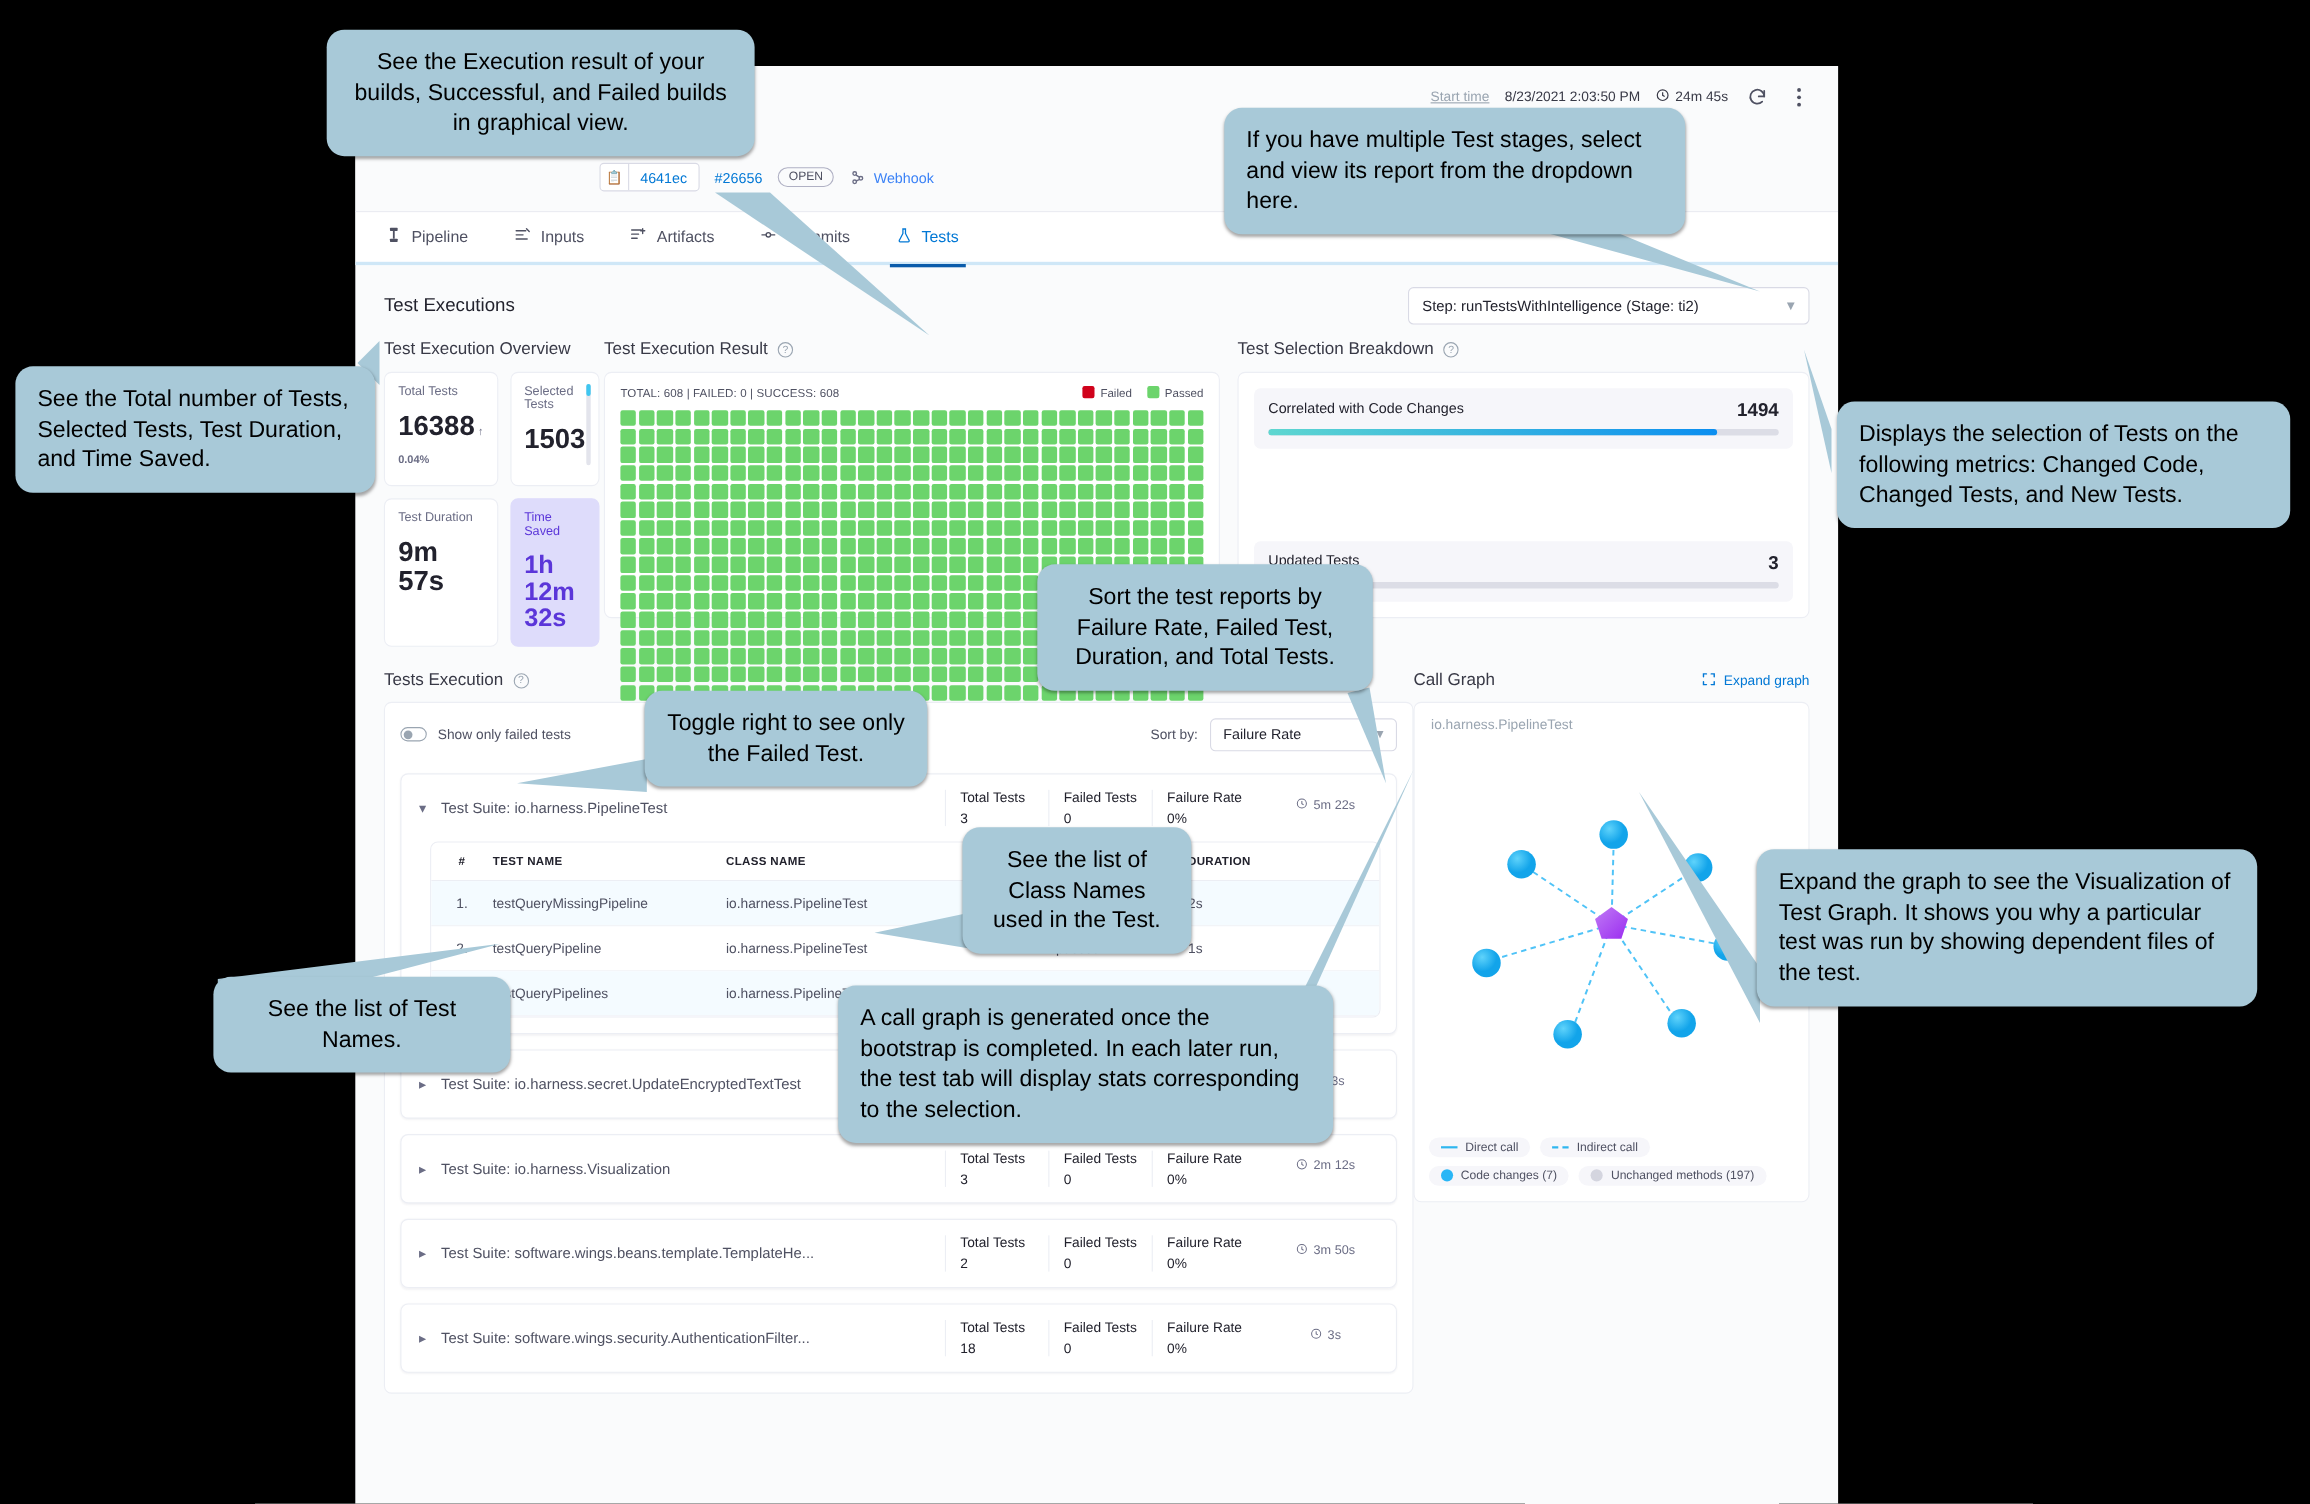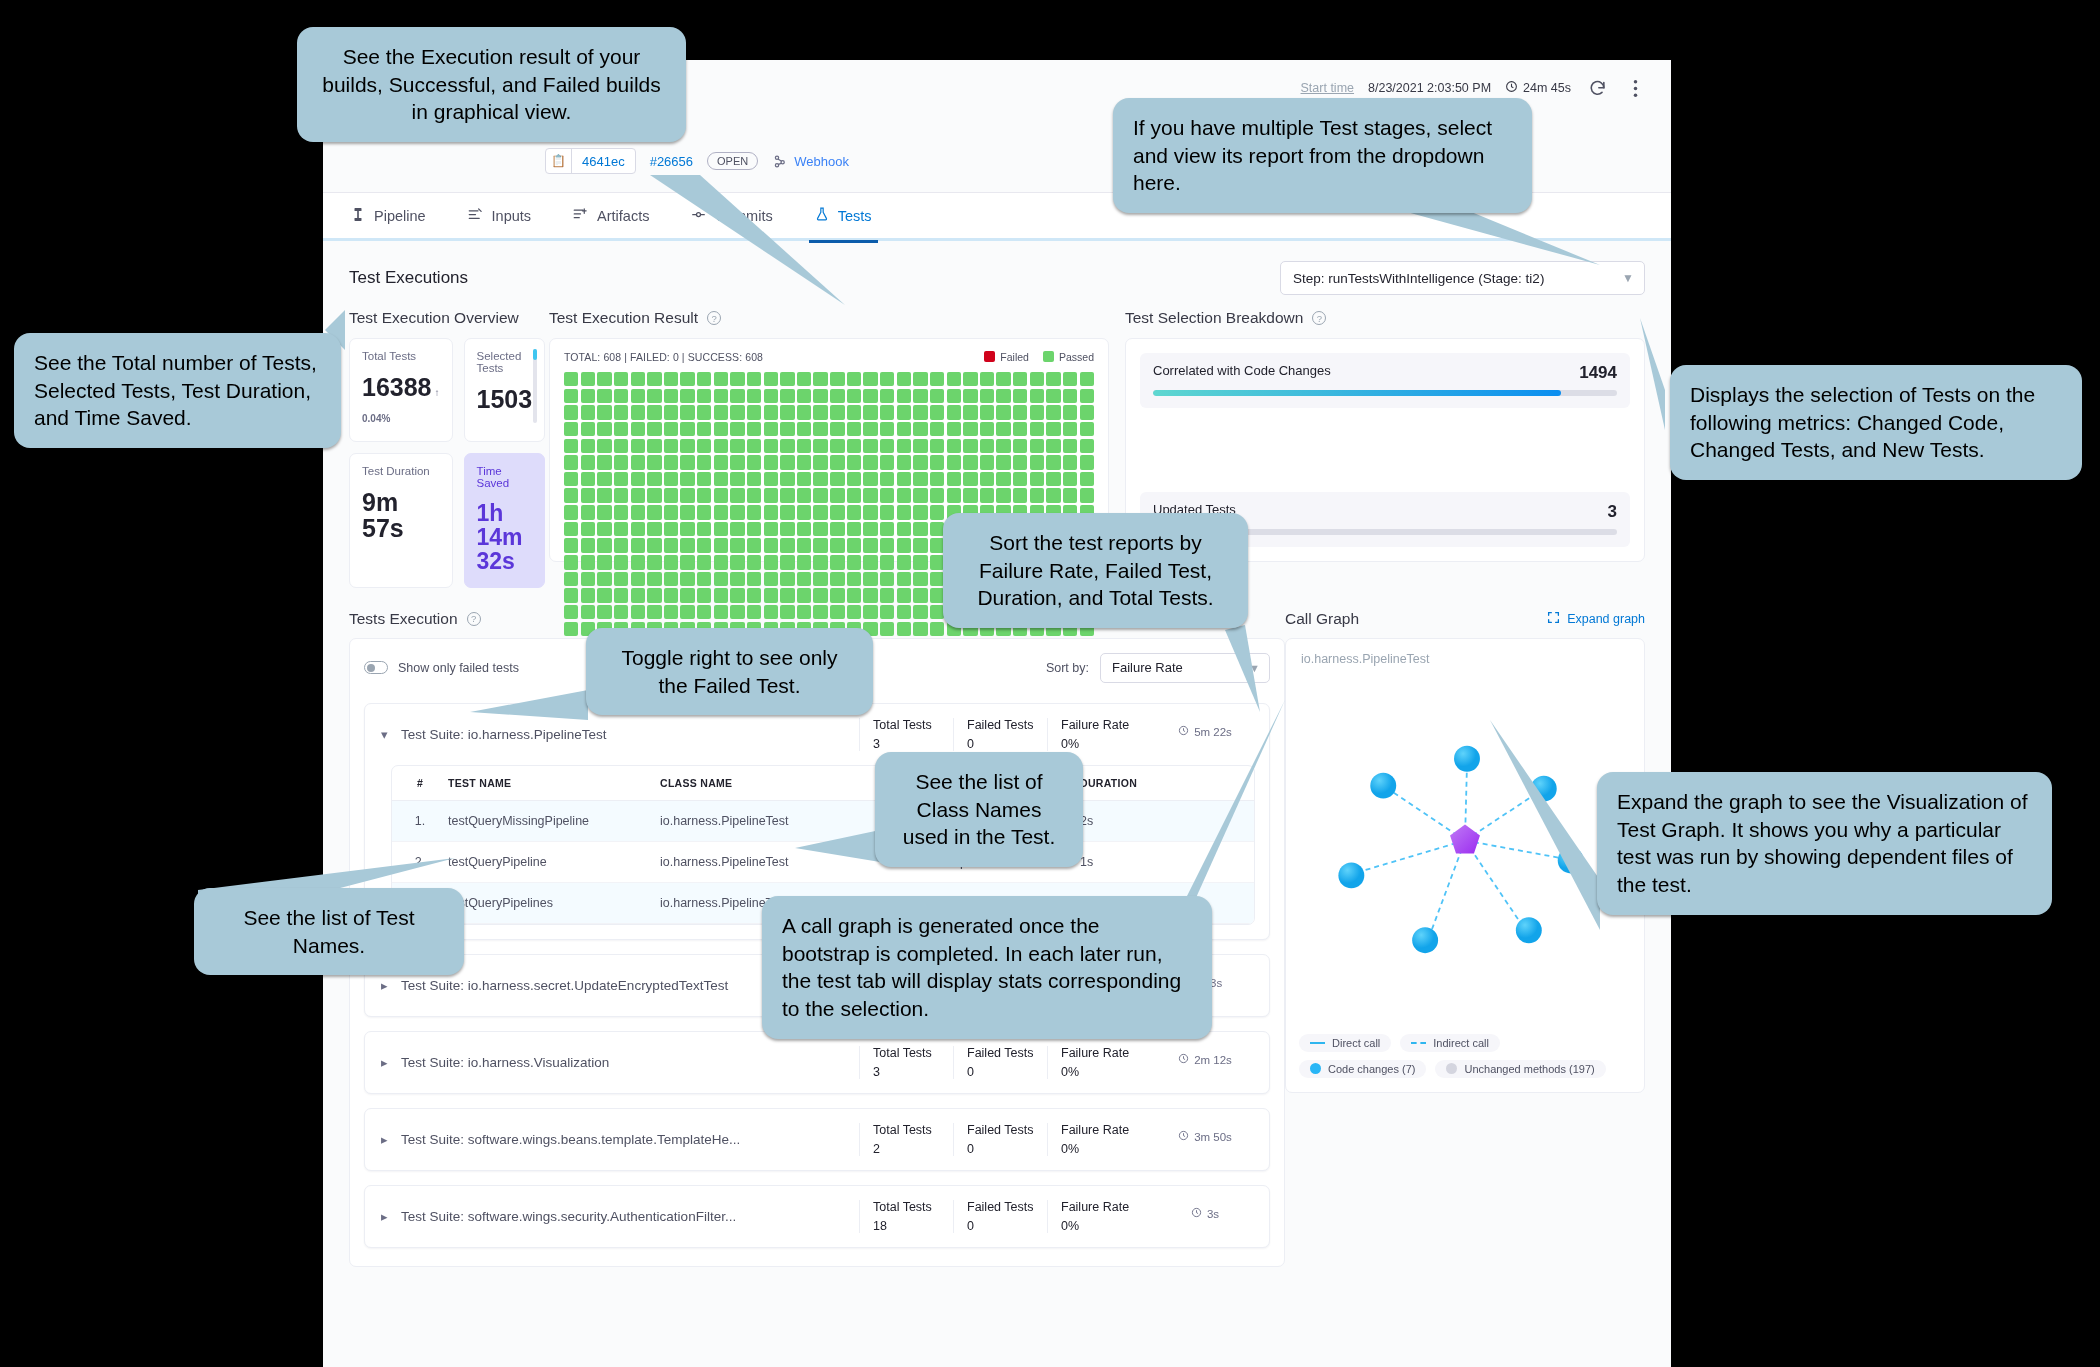--- a/index.html
+++ b/index.html
@@ -318,21 +318,21 @@
             <div class="scrollthumb">
                 <i></i>
               </div>
           </div>
           <div class="mcard">
             <div class="lbl">Test Duration</div>
             <div class="val">9m 57s</div>
           </div>
           <div class="mcard saved">
             <div class="lbl">Time Saved</div>
-            <div class="val">1h 14m 32s</div>
+            <div class="val">1h 12m 32s</div>
           </div>
         </div>
       </div>
 
       <div class="res">
         <div class="sect-h">
           <span>Test Execution Result</span>
           <span class="qmark">?</span>
         </div>
         <div class="res-card">
@@ -1256,17 +1256,17 @@
     <polygon points="1600,930 1600,880 1490,720" fill="#a8c9d8"></polygon>
     <polygon points="1615,860 1615,895 1660,800" fill="#a8c9d8"></polygon>
   </svg>
 </div>
 
 <div class="callout ctr" style="left:297px;top:27px;width:389px;">See the Execution result of your builds, Successful, and Failed builds in graphical view.</div>
 <div class="callout" style="left:1113px;top:98px;width:419px;">If you have multiple Test  stages, select and view its report from the dropdown here.</div>
 <div class="callout" style="left:14px;top:333px;width:327px;">See the Total number of Tests, Selected Tests, Test Duration, and Time Saved.</div>
 <div class="callout" style="left:1670px;top:365px;width:412px;">Displays the selection of Tests on the following metrics: Changed Code, Changed Tests, and New Tests.</div>
 <div class="callout ctr" style="left:943px;top:513px;width:305px;">Sort the test reports by Failure Rate, Failed Test, Duration, and Total Tests.</div>
-<div class="callout ctr" style="left:586px;top:628px;width:287px;">Toggle right to see only the Failed Test.</div>
+<div class="callout ctr" style="left:586px;top:628px;width:257px;">Toggle right to see only the Failed Test.</div>
 <div class="callout ctr" style="left:875px;top:752px;width:208px;">See the list of Class Names used in the Test.</div>
 <div class="callout ctr" style="left:194px;top:888px;width:270px;">See the list of Test Names.</div>
 <div class="callout" style="left:762px;top:896px;width:450px;">A call graph is generated once the bootstrap is completed. In each later run, the test tab will display stats corresponding to the selection.</div>
 <div class="callout" style="left:1597px;top:772px;width:455px;">Expand the graph to see the Visualization of Test Graph. It shows you why a particular test was run by showing dependent files of the test.</div>
 
 </body></html>

